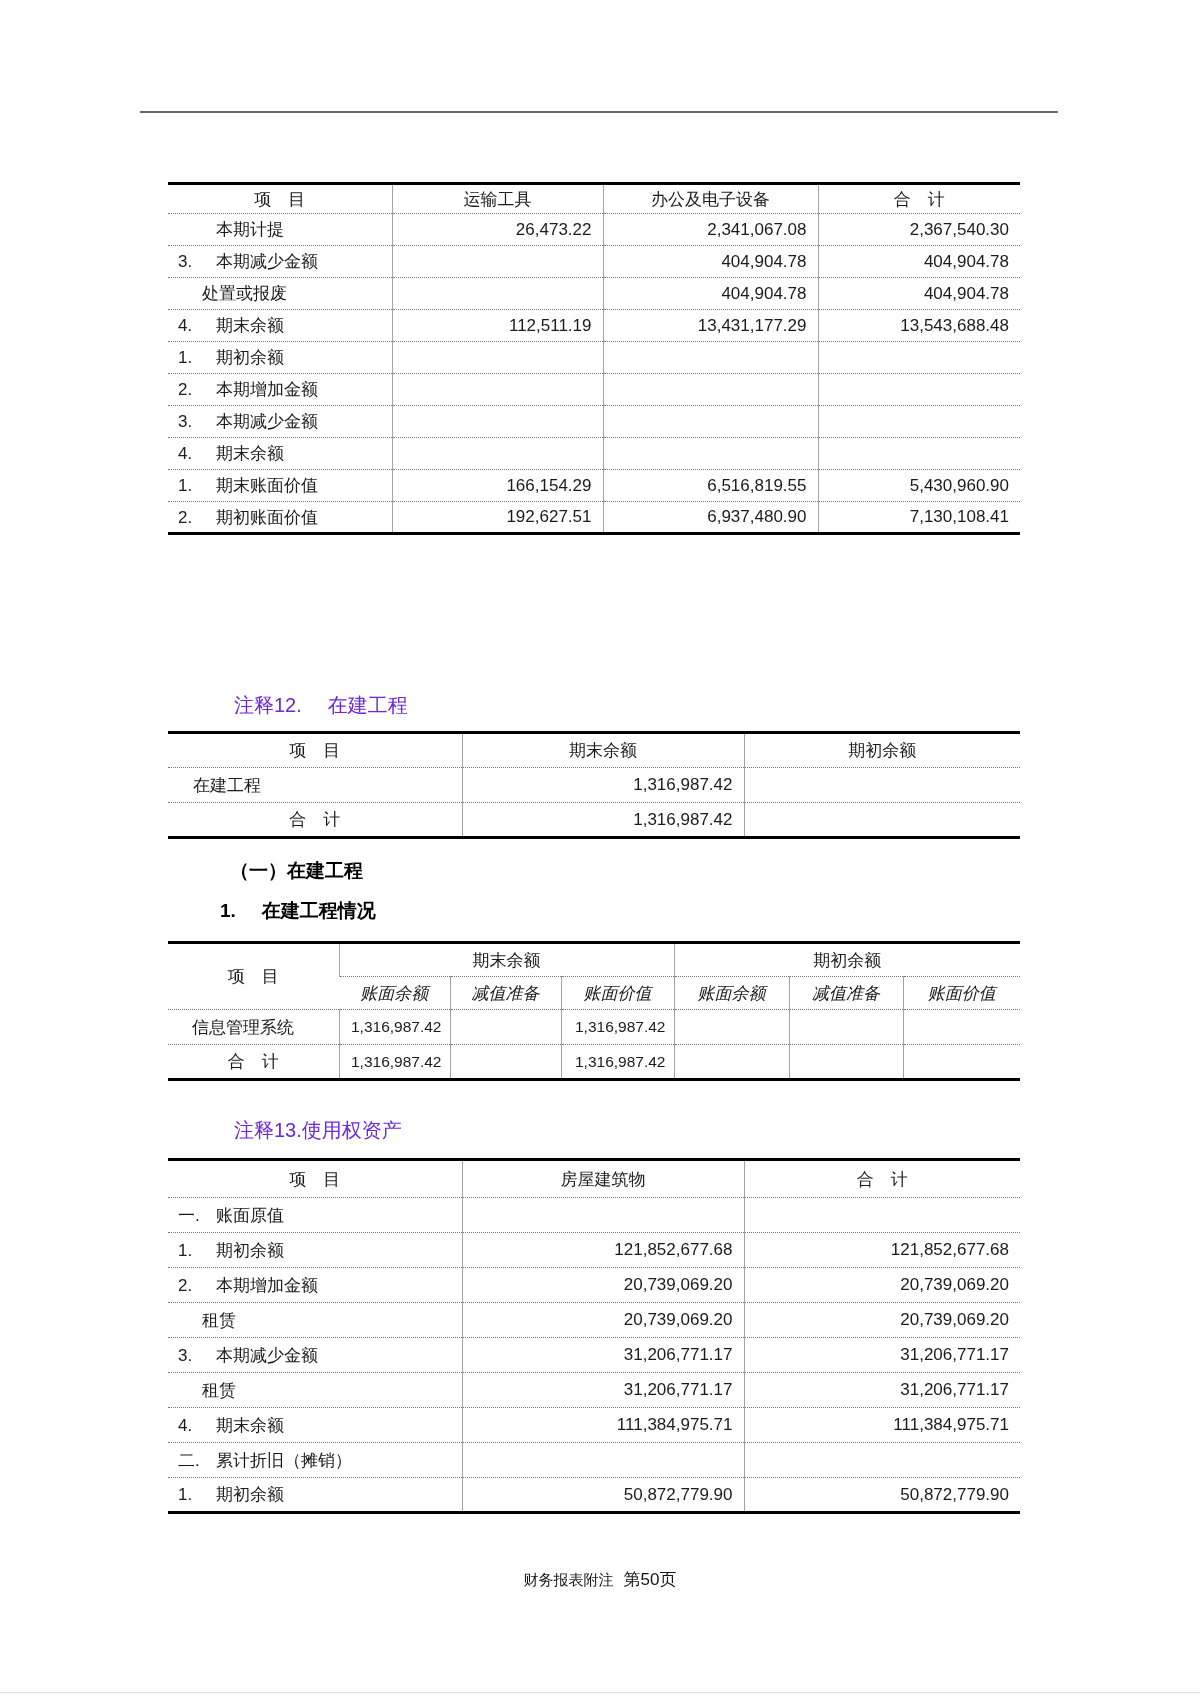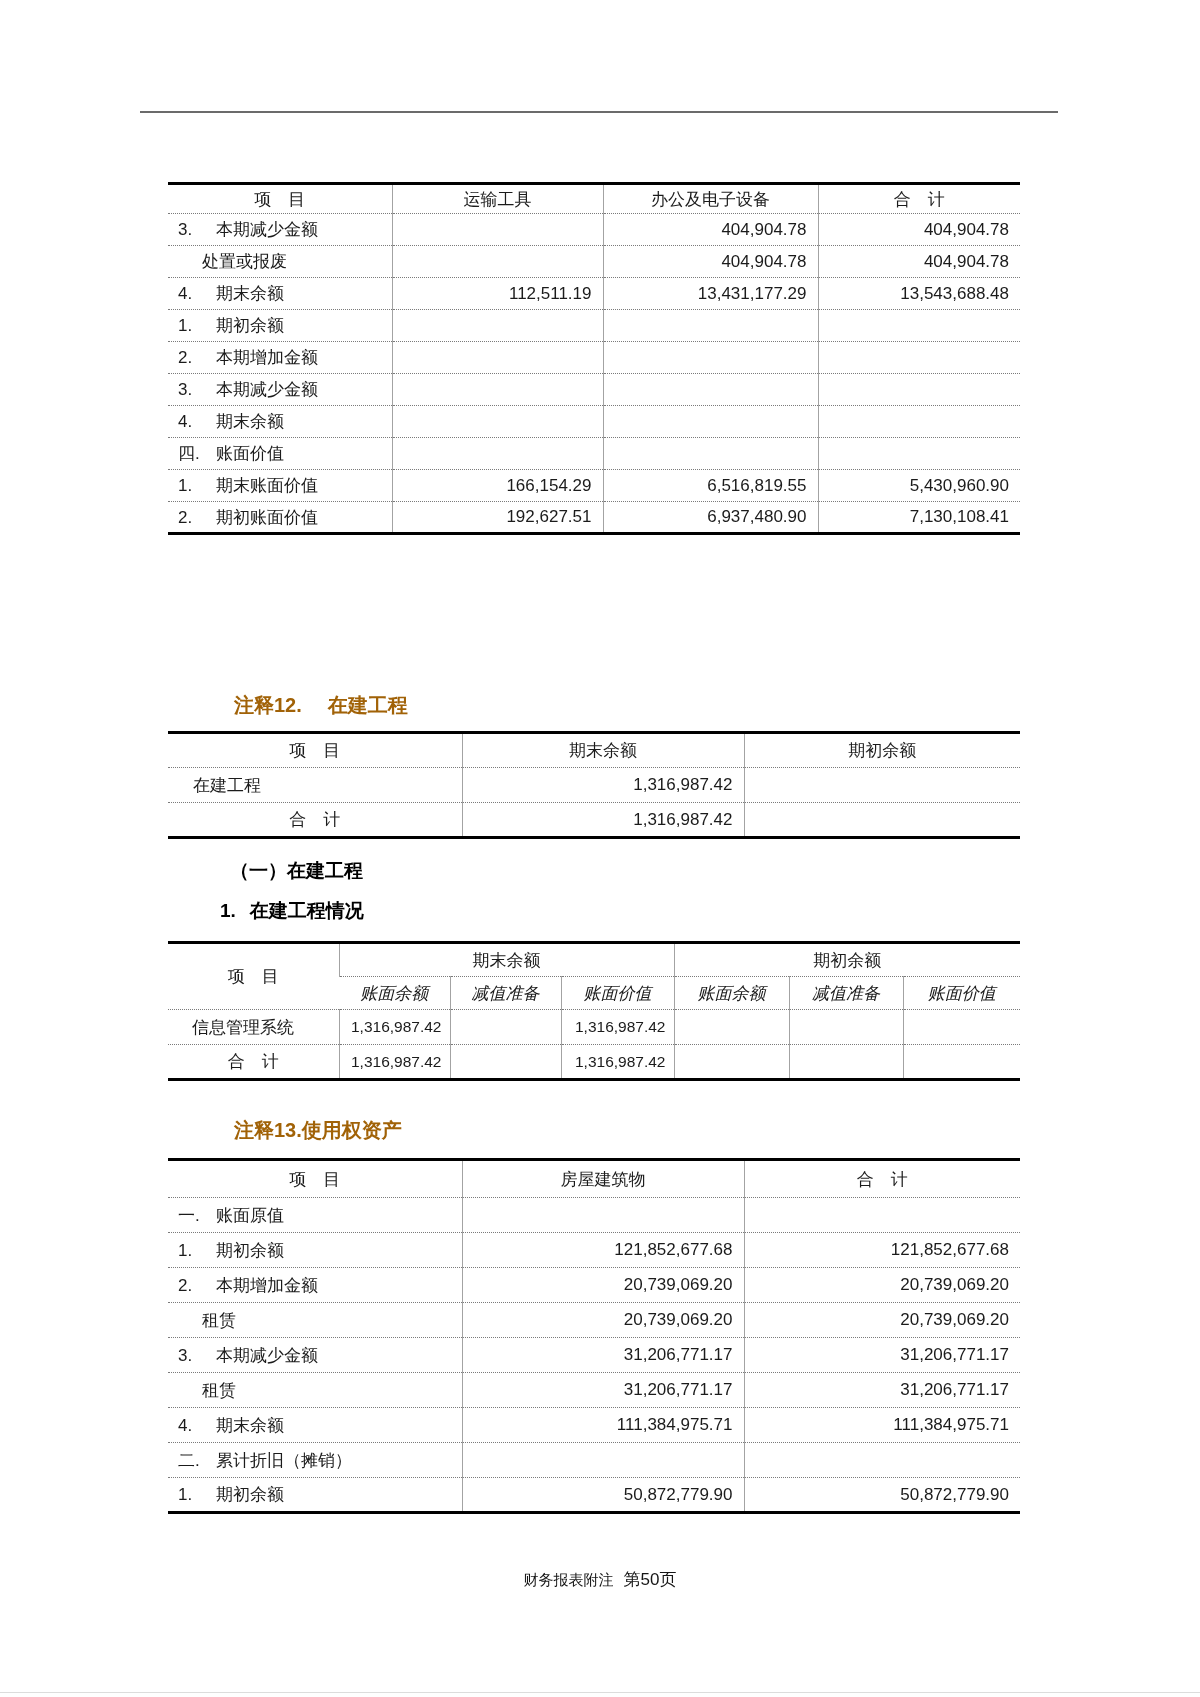--- a/index.html
+++ b/index.html
@@ -30,28 +30,28 @@
   td.item.plain{padding-left:25px;}
   td.item.center{text-align:center;padding-left:0;}
   td.val{text-align:right;padding-right:11px;}
   .t3 td.val{padding-right:8px;font-size:15.5px;}
 
   .t1 thead tr{height:30px;} .t1 tbody tr{height:32px;}
   .t2 thead tr{height:35px;} .t2 tbody tr{height:35px;}
   .t3 thead tr.gr{height:34px;} .t3 thead tr.sh{height:33px;font-style:italic;} .t3 tbody tr{height:35px;}
   .t4 thead tr{height:38px;} .t4 tbody tr{height:35px;margin-top:16px;}
 
-  .note-h{left:168px;width:852px;font-weight:bold;font-size:20px;color:#a16207;line-height:26px;}
+  .note-h{left:168px;width:852px;font-weight:normal;font-size:20px;color:#6d28d9;line-height:26px;}
   .note-h .pad66{padding-left:66px;display:inline-block;}
   .note-h .gap26{margin-left:26px;}
   .note-h .gap10{}
   .sub-h{left:168px;width:852px;font-weight:bold;font-size:19px;color:#000;line-height:25px;}
   .sub-h .pad62{padding-left:62px;display:inline-block;}
   .sub-h .pad52{padding-left:52px;display:inline-block;}
-  .sub-h .gap26{margin-left:14px;}
+  .sub-h .gap26{margin-left:26px;}
 
   .footer{top:1568px;left:0;width:1200px;text-align:center;}
   .footer .ft{font-size:15px;color:#161616;}
   .footer .fp{font-size:17px;color:#161616;margin-left:10px;}
 </style>
 </head>
 <body>
 
 <div class="abs top-rule"></div>
 
@@ -65,20 +65,26 @@
   <thead>
     <tr>
       <th>项　目</th>
       <th>运输工具</th>
       <th>办公及电子设备</th>
       <th>合　计</th>
     </tr>
   </thead>
   <tbody>
     <tr>
+      <td class="item"><span class="rn"></span><span>本期计提</span></td>
+      <td class="val">26,473.22</td>
+      <td class="val">2,341,067.08</td>
+      <td class="val">2,367,540.30</td>
+    </tr>
+    <tr>
       <td class="item"><span class="rn">3.</span><span>本期减少金额</span></td>
       <td class="val"></td>
       <td class="val">404,904.78</td>
       <td class="val">404,904.78</td>
     </tr>
     <tr>
       <td class="item"><span class="rn sub"></span><span>处置或报废</span></td>
       <td class="val"></td>
       <td class="val">404,904.78</td>
       <td class="val">404,904.78</td>
@@ -102,26 +108,20 @@
       <td class="val"></td>
     </tr>
     <tr>
       <td class="item"><span class="rn">3.</span><span>本期减少金额</span></td>
       <td class="val"></td>
       <td class="val"></td>
       <td class="val"></td>
     </tr>
     <tr>
       <td class="item"><span class="rn">4.</span><span>期末余额</span></td>
-      <td class="val"></td>
-      <td class="val"></td>
-      <td class="val"></td>
-    </tr>
-    <tr>
-      <td class="item"><span class="rn">四.</span><span>账面价值</span></td>
       <td class="val"></td>
       <td class="val"></td>
       <td class="val"></td>
     </tr>
     <tr>
       <td class="item"><span class="rn">1.</span><span>期末账面价值</span></td>
       <td class="val">166,154.29</td>
       <td class="val">6,516,819.55</td>
       <td class="val">5,430,960.90</td>
     </tr>

